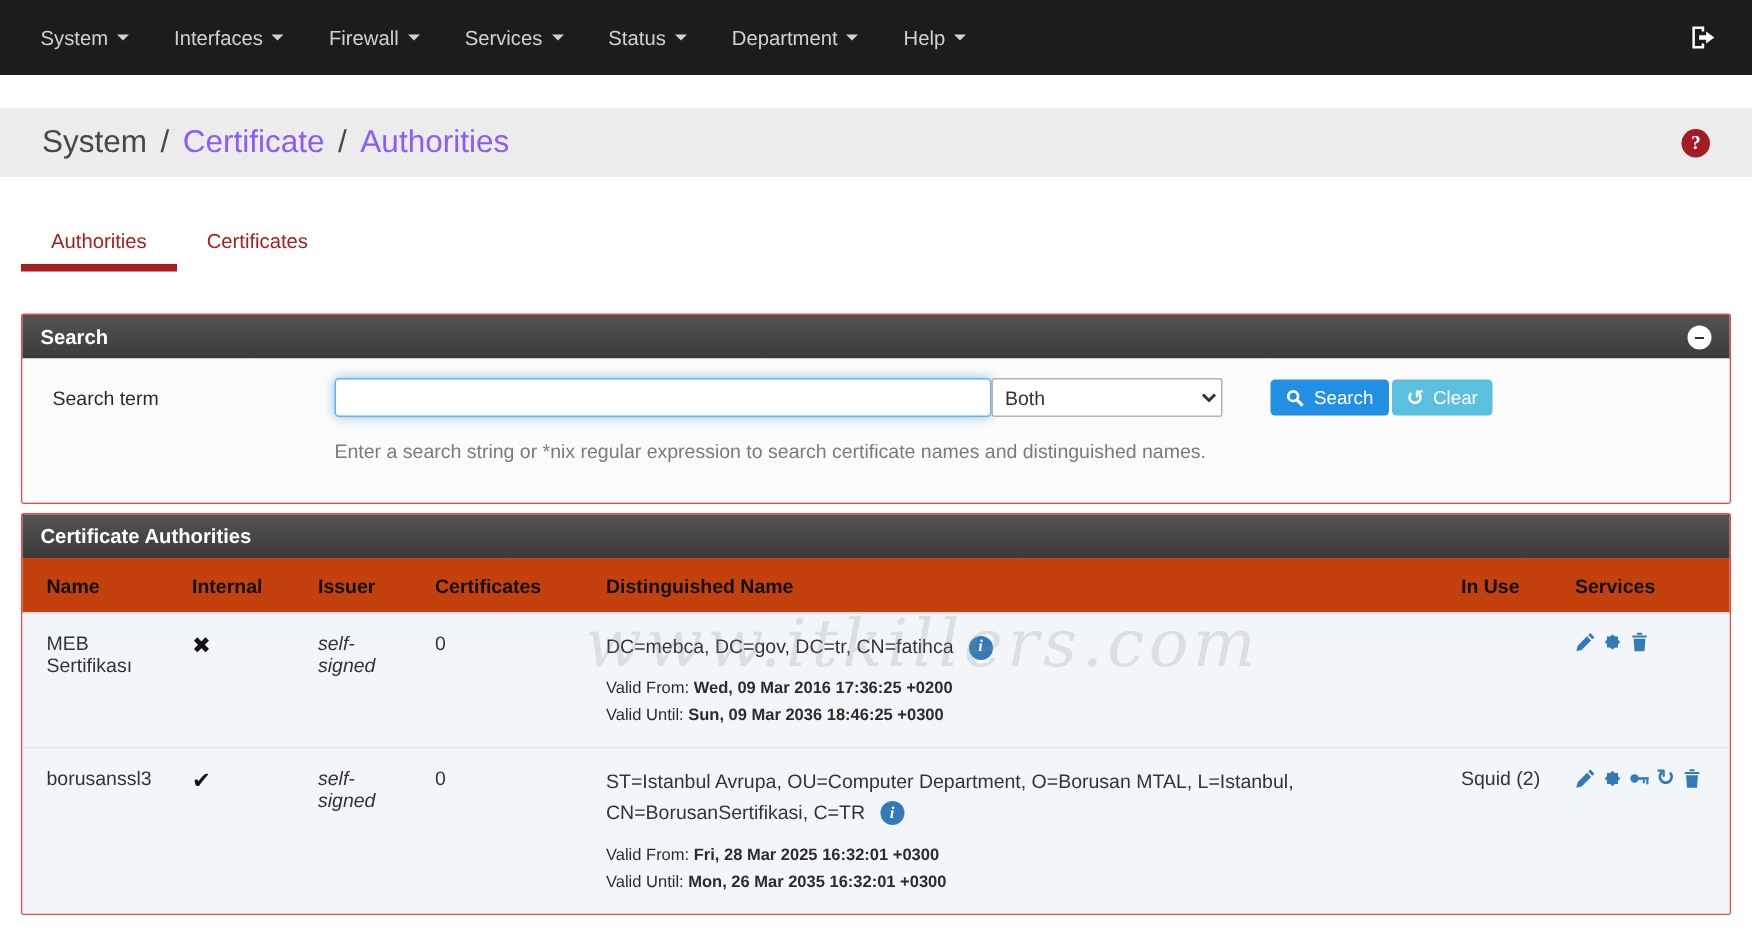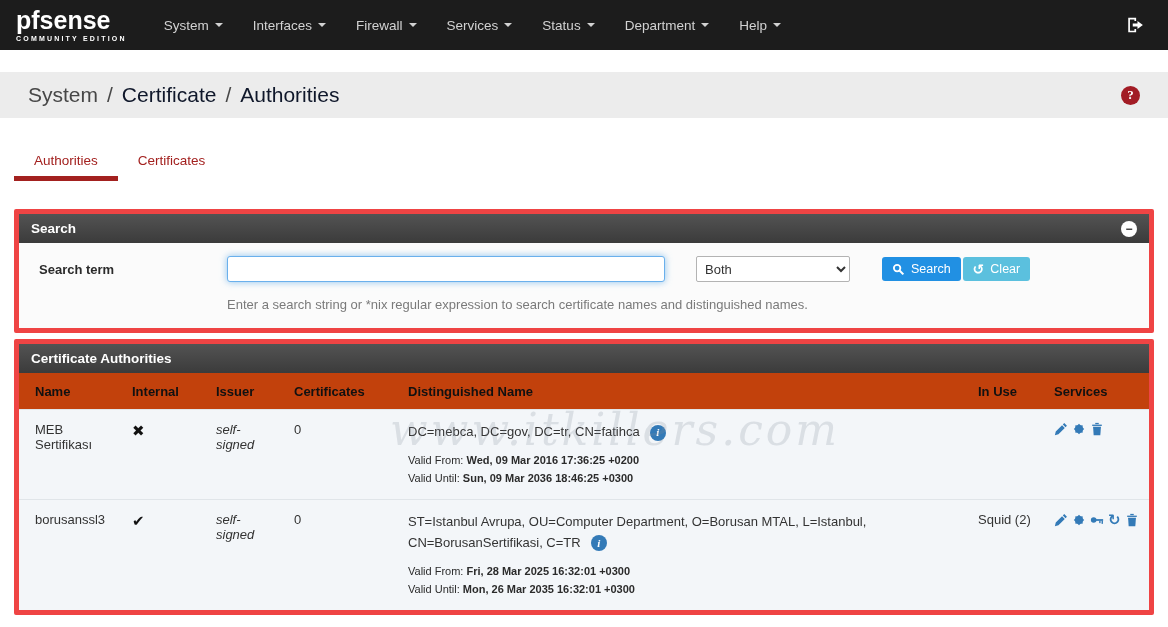--- a/index.html
+++ b/index.html
@@ -20,48 +20,48 @@
   .brand-name { font-size: 25px; font-weight: 700; line-height: 1; }
   .brand-sub { font-size: 7px; letter-spacing: 2.2px; margin-top: 2px; font-weight: 700; }
   .nav-menu { display: flex; height: 100%; }
   .nav-item { display: flex; align-items: center; gap: 6px; padding: 0 15px; color: #d2d2d2; font-size: 13.5px; cursor: pointer; }
   .caret-down { width: 0; height: 0; border-left: 4px solid transparent; border-right: 4px solid transparent; border-top: 4px solid #d2d2d2; }
   .navbar-right { margin-left: auto; padding: 0 12px; cursor: pointer; display: flex; align-items: center; }
 
   
   .page-head { margin-top: 22px; height: 46px; background: #ececec; display: flex; align-items: center; padding: 0 28px; }
   .page-title { font-size: 21px; color: #474747; display: flex; align-items: baseline; gap: 9px; }
-  .crumb-link { color: #0f172a; cursor: pointer; }
+  .crumb-link { color: #8b5cf6; cursor: pointer; }
   .crumb-sep { color: #474747; }
   .help-badge { margin-left: auto; width: 19px; height: 19px; border-radius: 50%; background: #a21c25; color: #fff; font-size: 13px; font-weight: 700; display: flex; align-items: center; justify-content: center; cursor: pointer; font-family: "Liberation Serif", serif; }
 
   
   .tabs { display: flex; margin: 26px 14px 0; }
   .tab { padding: 9px 20px 13px; color: #a3211f; cursor: pointer; position: relative; }
   .tab.active::after { content: ""; position: absolute; left: 0; right: 0; bottom: 0; height: 5px; background: #a3211f; }
 
   
-  .panel { margin: 0 14px; border: 5px solid #ef4444; border-radius: 2px; background: #fff; }
+  .panel { margin: 0 14px; border: 1px solid #ef4444; border-radius: 2px; background: #fff; }
   .search-panel { margin-top: 28px; }
   .ca-panel { margin-top: 6px; }
   .panel-heading { height: 29px; background: linear-gradient(180deg, #535353, #3b3b3b); color: #fff; display: flex; align-items: center; padding: 0 12px; font-weight: 700; font-size: 13.5px; }
   .collapse-btn { margin-left: auto; width: 16px; height: 16px; border-radius: 50%; background: #fff; color: #2d2d2d; display: flex; align-items: center; justify-content: center; font-size: 12px; font-weight: 700; line-height: 1; cursor: pointer; }
 
   
   .search-body { padding: 13px 20px 16px; background: #fbfbfb; }
   .search-row { display: flex; align-items: center; }
-  .search-label { width: 188px; font-weight: 700; font-size: 13px; color: #2b2b2b; }
+  .search-label { width: 188px; font-weight: 400; font-size: 13px; color: #2b2b2b; }
   .search-input { width: 438px; height: 26px; border: 1px solid #6ab0ec; border-radius: 3px; box-shadow: 0 0 7px rgba(102,175,233,.75); padding: 0 8px; font-size: 13px; outline: none; font-family: inherit; }
-  .search-select { width: 154px; height: 26px; margin-left: 31px; font-size: 13px; border: 1px solid #b3b3b3; border-radius: 2px; background: #fff; color: #333; padding: 0 4px; font-family: inherit; }
+  .search-select { width: 154px; height: 26px; font-size: 13px; border: 1px solid #b3b3b3; border-radius: 2px; background: #fff; color: #333; padding: 0 4px; font-family: inherit; }
   .search-buttons { margin-left: 32px; display: flex; gap: 2px; }
   .btn { border: none; border-radius: 3px; color: #fff; font-size: 12.5px; padding: 5px 10px; display: flex; align-items: center; gap: 6px; cursor: pointer; font-family: inherit; }
   .btn-search { background: #2190e3; }
   .btn-clear { background: #5bc0de; }
   .glyph-icon { font-size: 14px; line-height: 1; font-weight: 700; }
-  .search-help { margin: 15px 0 0 188px; color: #7a7a7a; font-size: 13px; }
+  .search-help { margin: 15px 0 11px 188px; color: #7a7a7a; font-size: 13px; }
 
   
   .ca-table { width: 100%; border-collapse: collapse; font-size: 13px; table-layout: fixed; }
   .ca-table th { text-align: left; font-weight: 700; color: #111; padding: 11px 8px 10px; background: #c2410c; }
   .ca-table thead tr { border-bottom: 1px solid #c9ced3; }
   .ca-table td { vertical-align: top; padding: 12px 8px; background: #f3f6f9; border-top: 1px solid #e0e5e9; }
   .ca-table th:first-child, .ca-table td:first-child { padding-left: 16px; }
   .internal-glyph { font-size: 15px; color: #111; }
   .issuer-cell { font-style: italic; }
   .dn-main { line-height: 1.55; color: #333; }
@@ -79,24 +79,20 @@
   .btn-add { background: #5cb85c; display: flex; align-items: center; gap: 7px; padding: 4px 11px 4px 5px; border: none; border-radius: 3px; color: #fff; font-size: 13px; cursor: pointer; font-family: inherit; }
   .plus-box { width: 18px; height: 18px; background: rgba(255,255,255,.28); border-radius: 2px; display: flex; align-items: center; justify-content: center; font-size: 15px; font-weight: 700; line-height: 1; }
 
   
   .watermark { position: absolute; left: 340px; top: 404px; width: 500px; text-align: right; font-family: "DejaVu Serif", serif; font-style: italic; font-size: 44px; color: rgba(130,140,155,0.22); letter-spacing: 3px; pointer-events: none; white-space: nowrap; }
 </style>
 </head>
 <body>
 
 <div class="navbar">
-  <div class="brand">
-    <span class="brand-name">pfsense</span>
-    <span class="brand-sub">COMMUNITY EDITION</span>
-  </div>
   <div class="nav-menu">
     <div class="nav-item">
       <span>System</span>
       <span class="caret-down"></span>
     </div>
     <div class="nav-item">
       <span>Interfaces</span>
       <span class="caret-down"></span>
     </div>
     <div class="nav-item">

